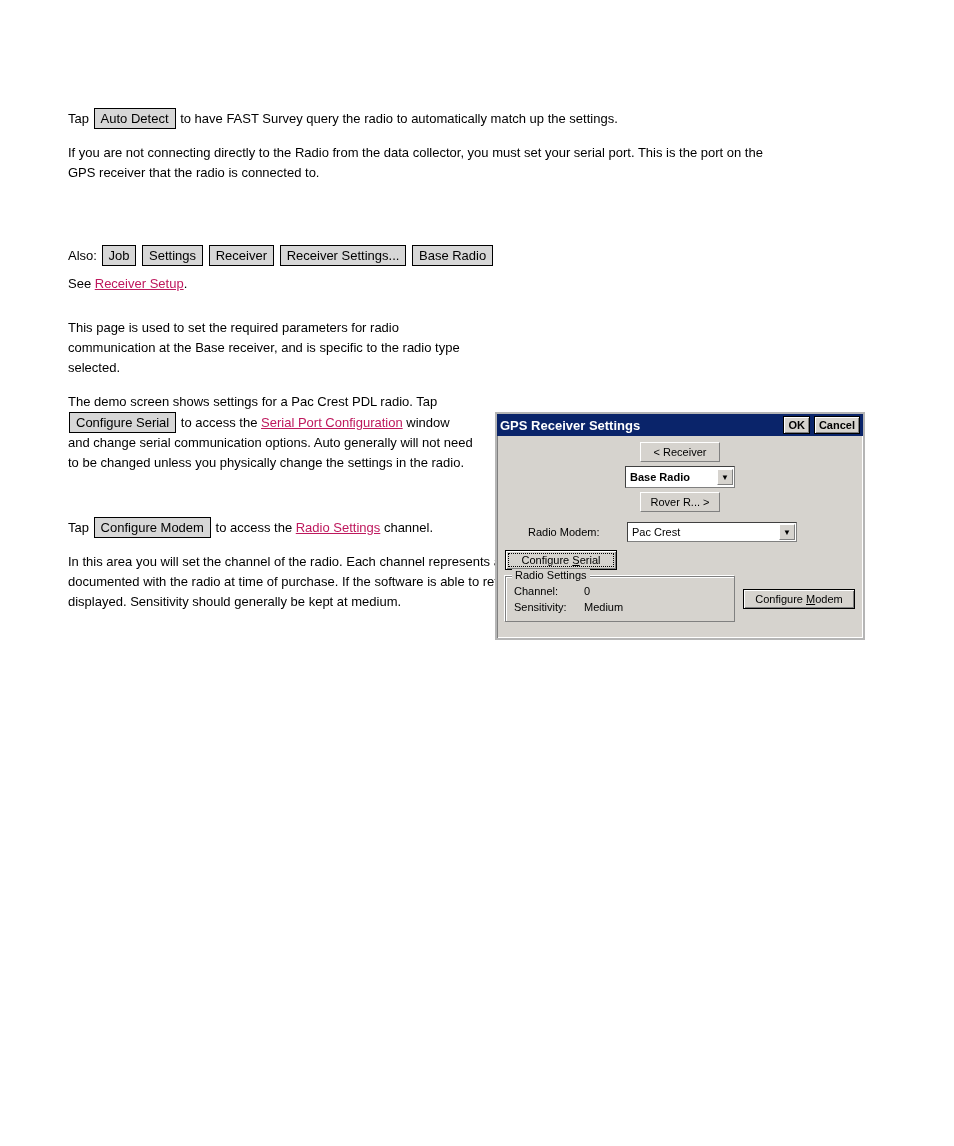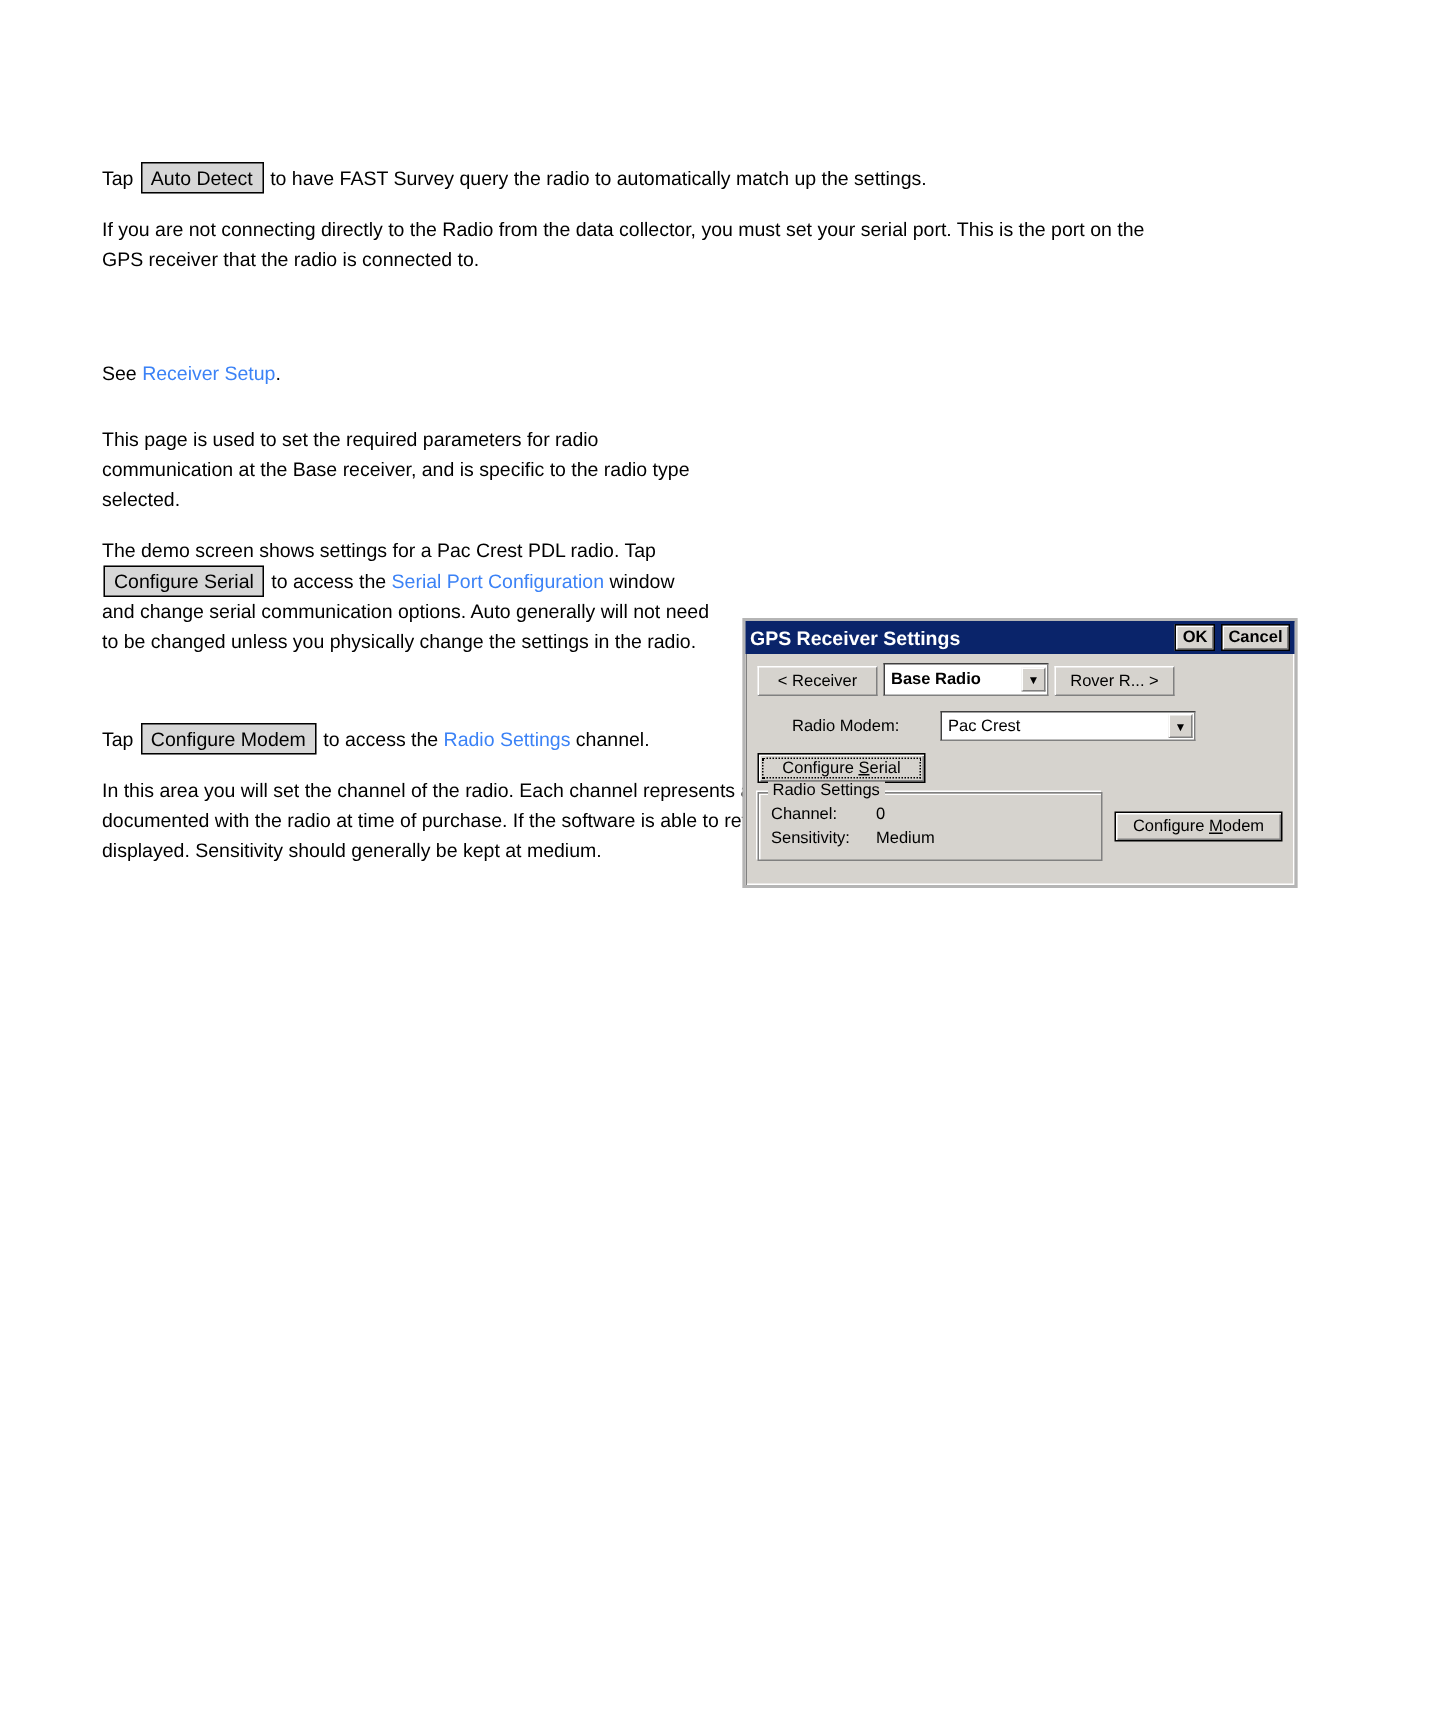--- a/index.html
+++ b/index.html
@@ -27,21 +27,22 @@
     line-height: 17px;
     margin: 0 1px;
     font-family: Verdana, Geneva, sans-serif;
   }
   .body-text {
     font-size: 13px;
     line-height: 20px;
   }
   .para { margin-bottom: 14px; }
   .link-text {
-    color: #3b82f6;
+    text-decoration: underline;
+    color: #be185d;
   }
   .dialog-wrap {
     position: absolute;
     left: 495px;
     top: 412px;
     width: 370px;
   }
   .dialog {
     width: 100%;
     border: 2px solid #b5b5b5;
@@ -73,23 +74,24 @@
     font-weight: bold;
     padding: 1px 4px;
     line-height: 14px;
     font-family: Tahoma, Verdana, sans-serif;
     cursor: pointer;
     box-shadow: 1px 1px 0 #fff inset, -1px -1px 0 #808080 inset;
   }
   .dlg-body { padding: 6px 8px 10px 8px; }
   .navrow {
     display: flex;
-    align-items: flex-end;
+    align-items: center;
     gap: 4px;
     margin-bottom: 10px;
+    flex-direction: column;
   }
   .navbtn {
     background: #d6d3ce;
     border: 1px solid #808080;
     border-top-color: #fff;
     border-left-color: #fff;
     font-size: 11px;
     padding: 3px 6px;
     cursor: pointer;
     font-family: Tahoma, Verdana, sans-serif;
@@ -203,20 +205,28 @@
   <div class="section-gap"></div>
 
   <div class="body-text para">
     <span>Tap </span><span class="inline-btn">Auto Detect</span><span> to have FAST Survey query the radio to automatically match up the settings.</span>
   </div>
 
   <div class="body-text para">If you are not connecting directly to the Radio from the data collector, you must set your serial port. This is the port on the GPS receiver that the radio is connected to.</div>
 
   <div style="height:48px"></div>
 
+  <div class="body-text para">
+    <span>Also: </span>
+    <span class="inline-btn">Job</span>
+    <span class="inline-btn">Settings</span>
+    <span class="inline-btn">Receiver</span>
+    <span class="inline-btn">Receiver Settings...</span>
+    <span class="inline-btn">Base Radio</span>
+  </div>
   <div class="body-text para" style="margin-top:-6px; margin-bottom:24px;">
     <span>See </span><span class="link-text">Receiver Setup</span><span>.</span>
   </div>
 
   <div class="left-col body-text" style="margin-bottom:16px;">
     <div class="para">This page is used to set the required parameters for radio communication at the Base receiver, and is specific to the radio type selected.</div>
 
     <div class="para">
       <span>The demo screen shows settings for a Pac Crest PDL radio. Tap </span><span class="inline-btn">Configure Serial</span><span> to access the </span><span class="link-text">Serial Port Configuration</span><span> window and change serial communication options. Auto generally will not need to be changed unless you physically change the settings in the radio.</span>
     </div>

